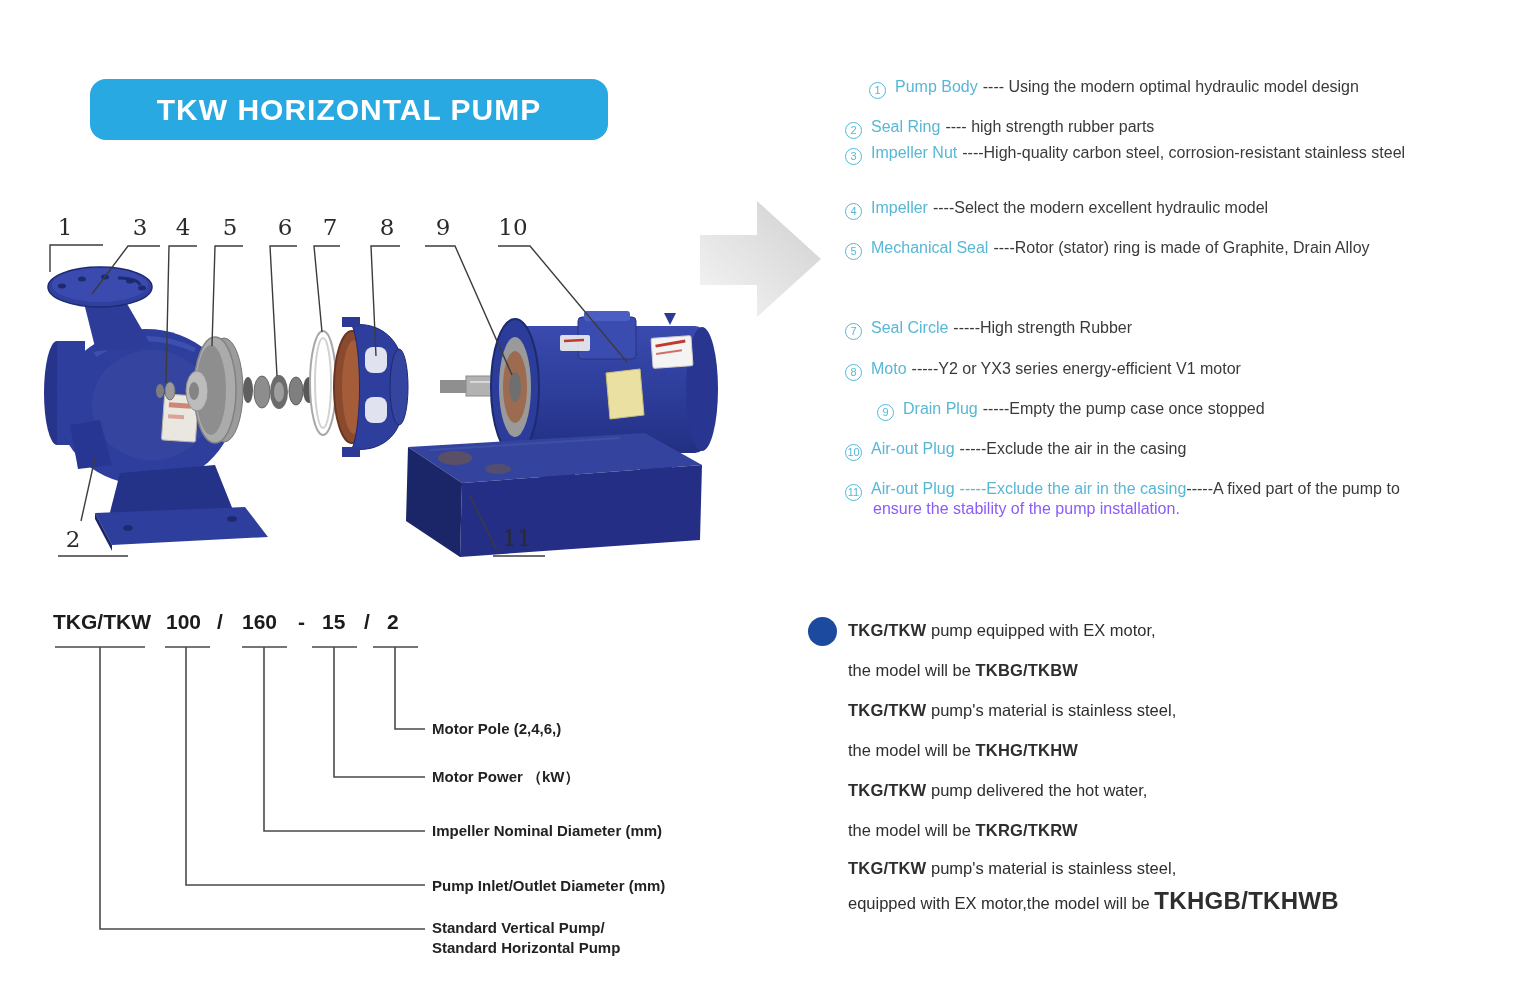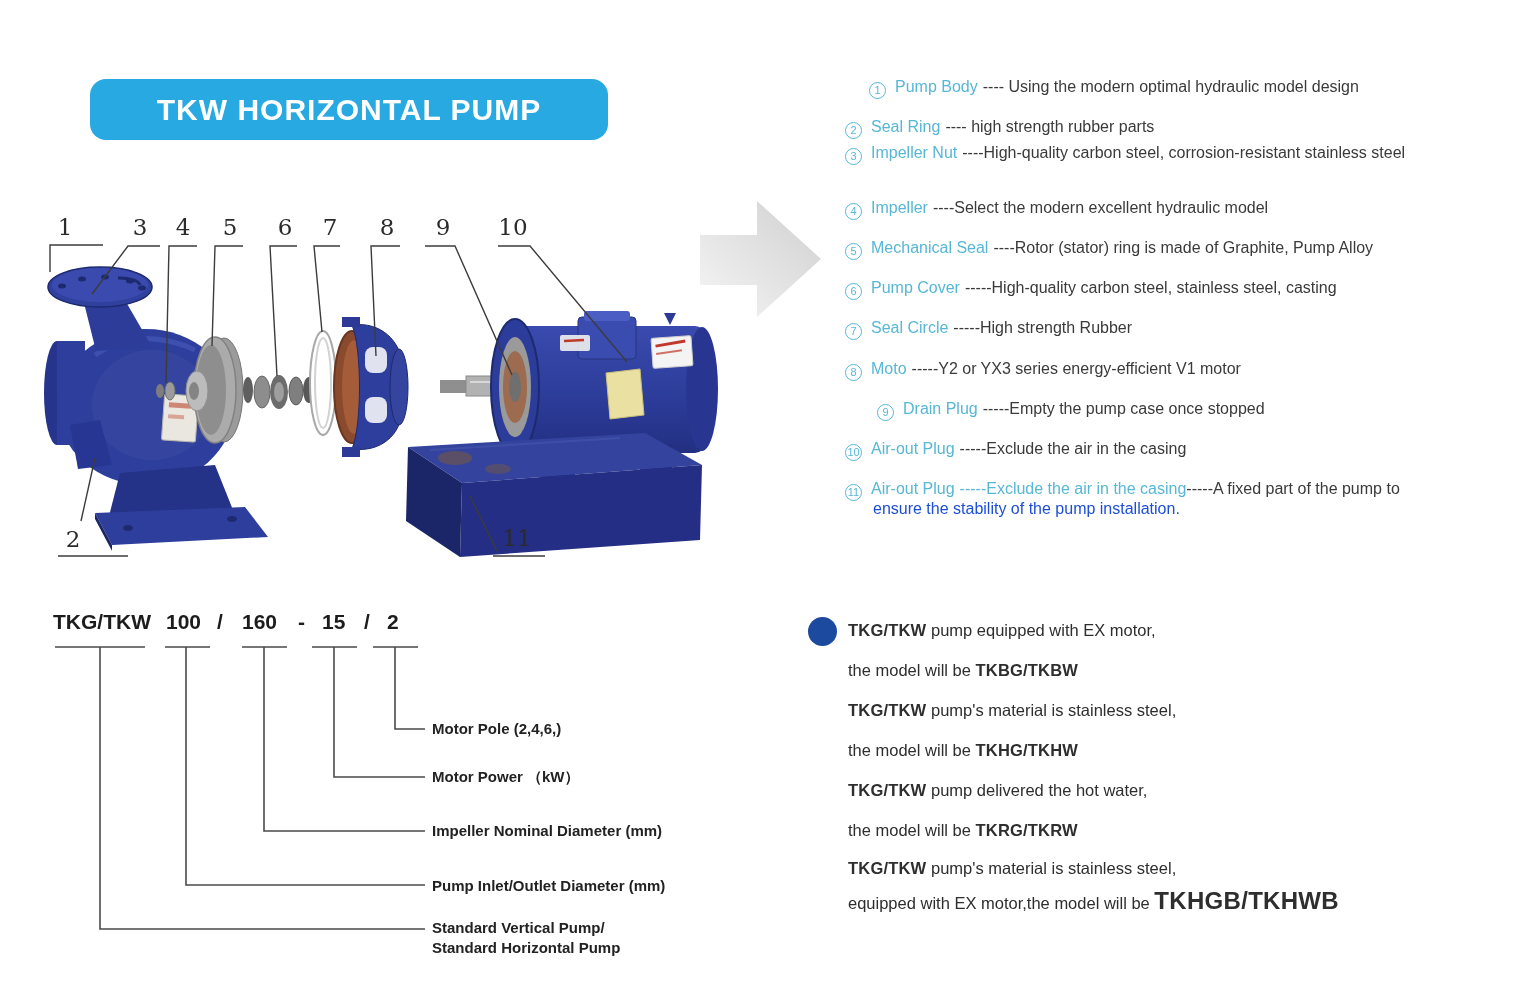--- a/index.html
+++ b/index.html
@@ -39,21 +39,21 @@
   .plist-row.r10 { top:480px; }
   .pcirc {
     display:inline-flex; align-items:center; justify-content:center;
     width:17px; height:17px; border:1.3px solid #57b7d5; border-radius:50%;
     color:#57b7d5; font-size:11px; line-height:1; margin-right:9px;
     position:relative; top:2px; flex:none;
   }
   .pname { color:#57b7d5; }
   .pdesc { color:#3a3a3a; margin-left:5px; }
   .pdesc-blue { color:#57b7d5; margin-left:5px; }
-  .pline2 { position:absolute; left:28px; top:20px; color:#1d4ed8; }
+  .pline2 { position:absolute; left:28px; top:20px; color:#8b5cf6; }
 
   
   .notes { position:absolute; left:848px; top:0; width:640px; height:1000px; }
   .bullet-dot {
     position:absolute; left:808px; top:617px; width:29px; height:29px;
     border-radius:50%; background:#1b4a9e;
   }
   .note-line { position:absolute; left:0; white-space:nowrap; font-size:16.5px; color:#2e2e2e; }
   .note-line.n0 { top:621px; }
   .note-line.n1 { top:661px; }
@@ -257,24 +257,21 @@
   <div class="plist-row r1">
     <span class="pcirc">2</span><span class="pname">Seal Ring</span><span class="pdesc">---- high strength rubber parts</span>
   </div>
   <div class="plist-row r2">
     <span class="pcirc">3</span><span class="pname">Impeller Nut</span><span class="pdesc">----High-quality carbon steel, corrosion-resistant stainless steel</span>
   </div>
   <div class="plist-row r3">
     <span class="pcirc">4</span><span class="pname">Impeller</span><span class="pdesc">----Select the modern excellent hydraulic model</span>
   </div>
   <div class="plist-row r4">
-    <span class="pcirc">5</span><span class="pname">Mechanical Seal</span><span class="pdesc">----Rotor (stator) ring is made of Graphite, Pump Alloy</span>
-  </div>
-  <div class="plist-row r5">
-    <span class="pcirc">6</span><span class="pname">Pump Cover</span><span class="pdesc">-----High-quality carbon steel, stainless steel, casting</span>
+    <span class="pcirc">5</span><span class="pname">Mechanical Seal</span><span class="pdesc">----Rotor (stator) ring is made of Graphite, Drain Alloy</span>
   </div>
   <div class="plist-row r6">
     <span class="pcirc">7</span><span class="pname">Seal Circle</span><span class="pdesc">-----High strength Rubber</span>
   </div>
   <div class="plist-row r7">
     <span class="pcirc">8</span><span class="pname">Moto</span><span class="pdesc">-----Y2 or YX3 series energy-efficient V1 motor</span>
   </div>
   <div class="plist-row r8">
     <span class="pcirc">9</span><span class="pname">Drain Plug</span><span class="pdesc">-----Empty the pump case once stopped</span>
   </div>

